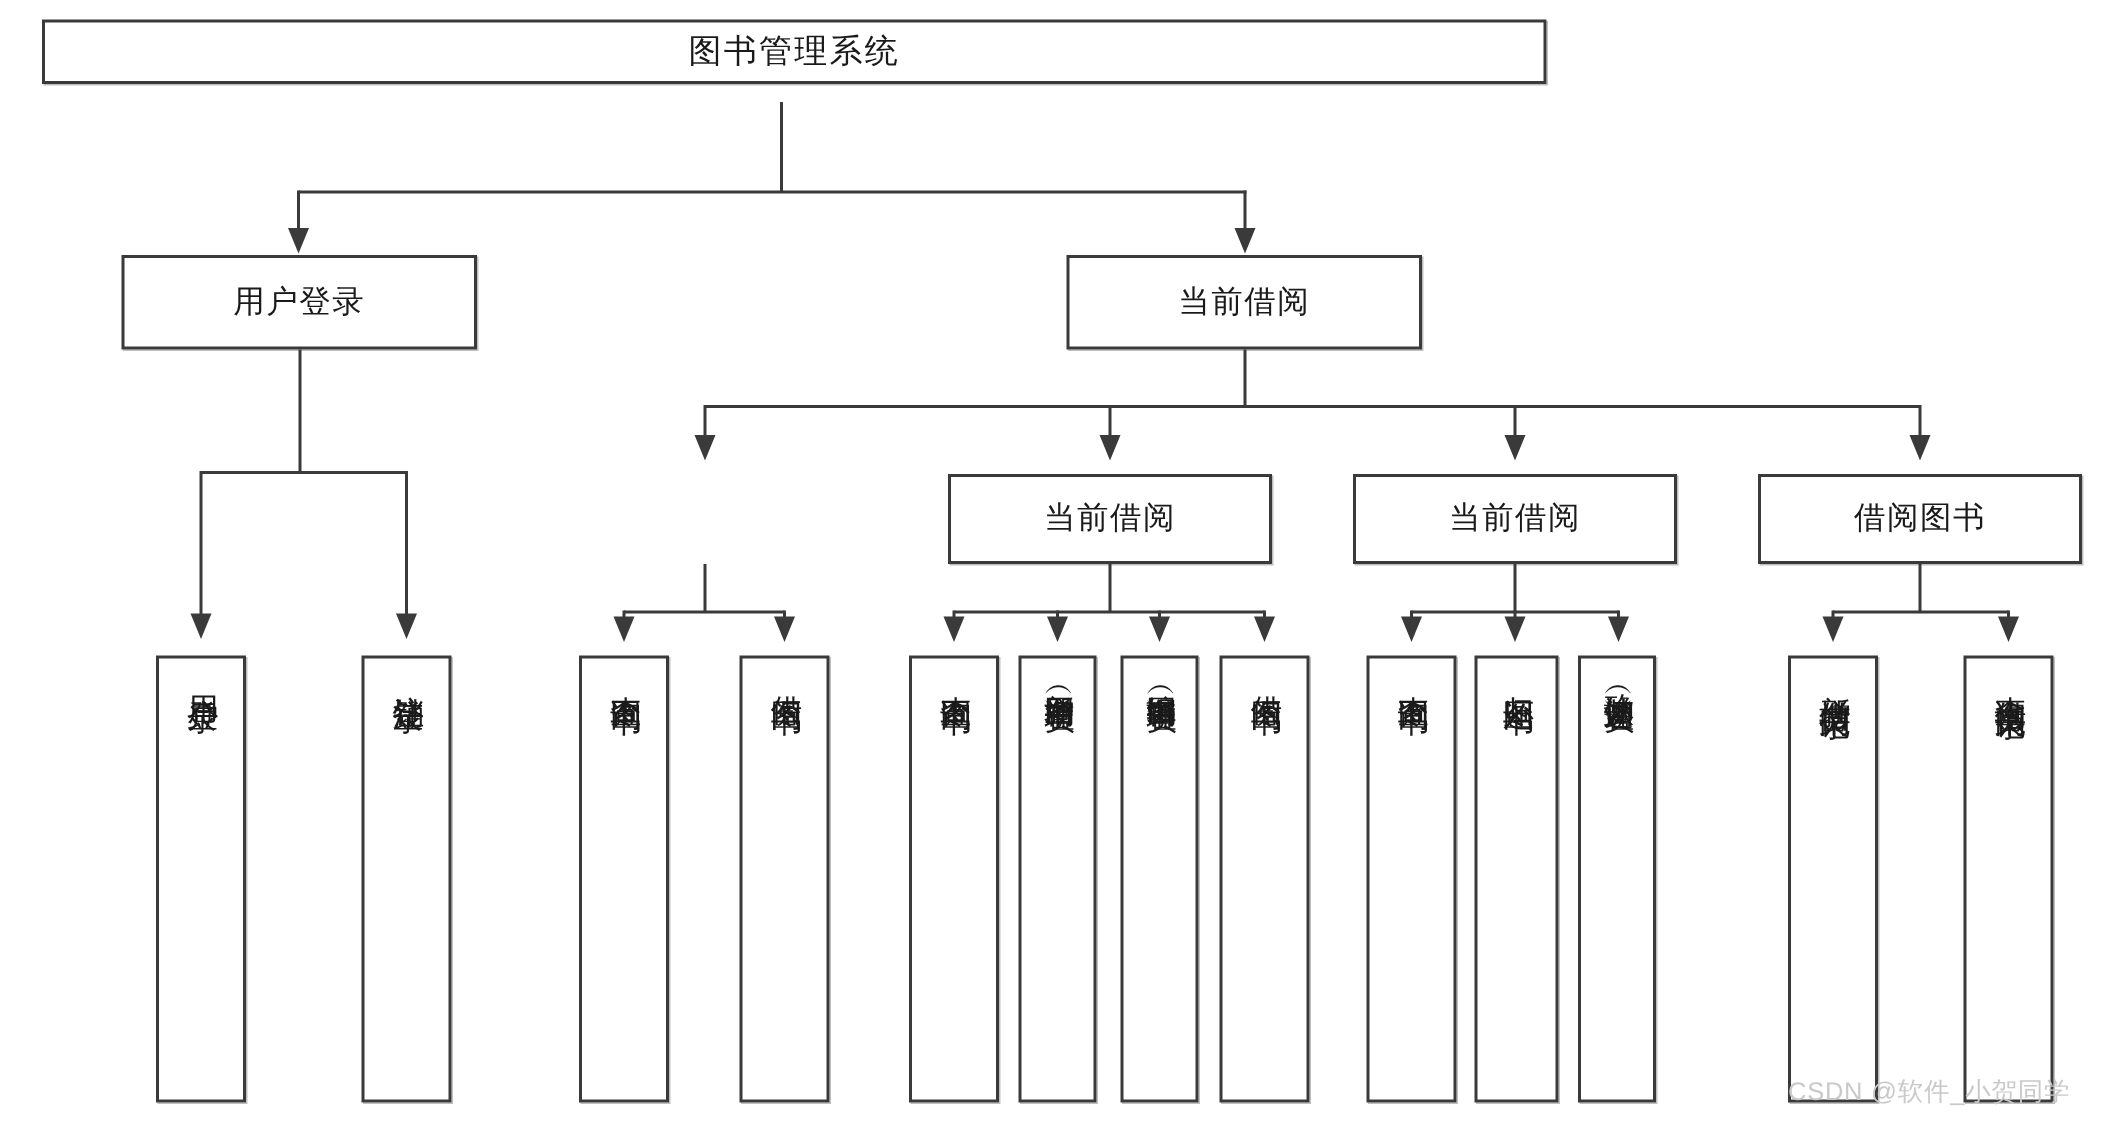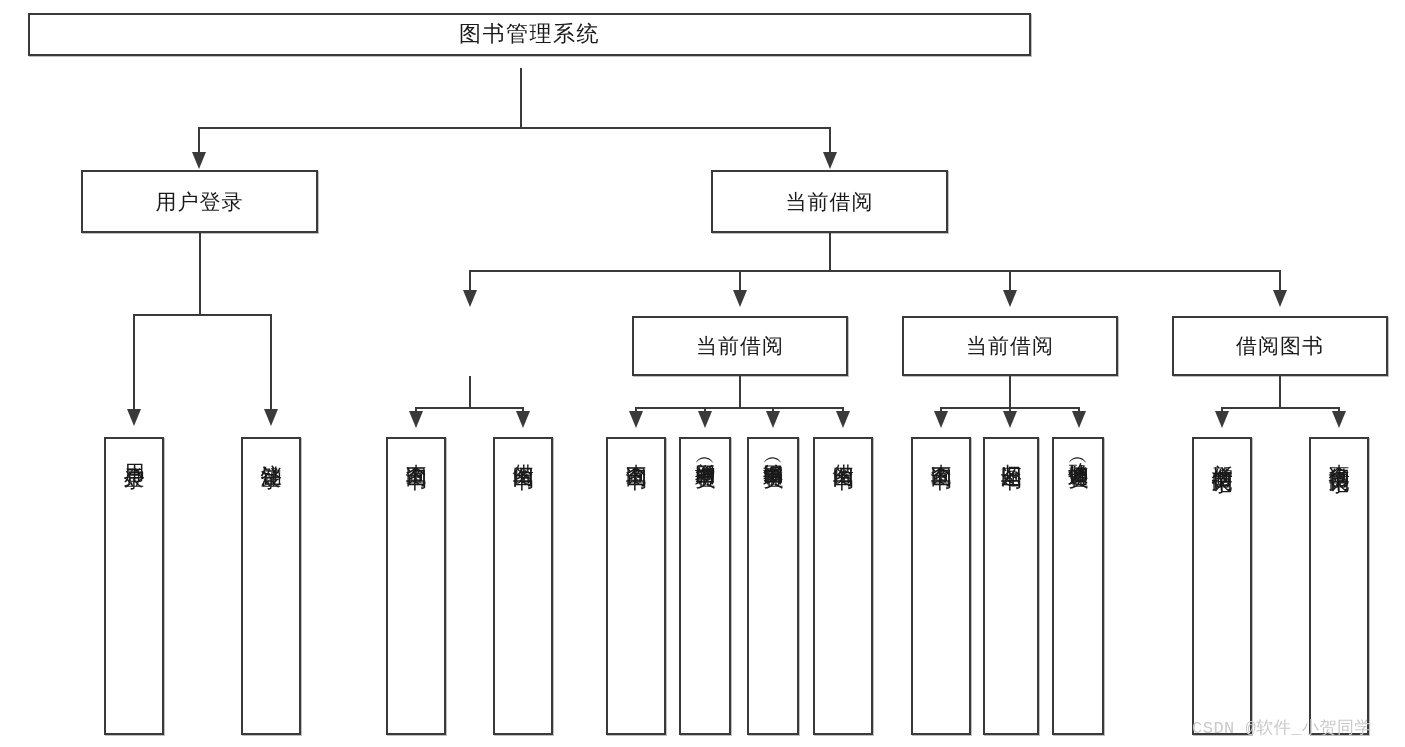--- a/index.html
+++ b/index.html
@@ -79,21 +79,20 @@
     border-top: 17px solid #3a3a3a;
   }
 
   .watermark {
     position: absolute;
     color: #c9c9c9;
     font-size: 17px;
     letter-spacing: 0.5px;
     white-space: nowrap;
     user-select: none;
-    font-family: Liberation Mono, monospace;
   }
 </style>
 </head>
 <body>
 
 <div id="canvas">
 
   <div class="node root h" style="left:28px; top:13px; width:1003px; height:43px;">
     <span class="label">图书管理系统</span>
   </div>

